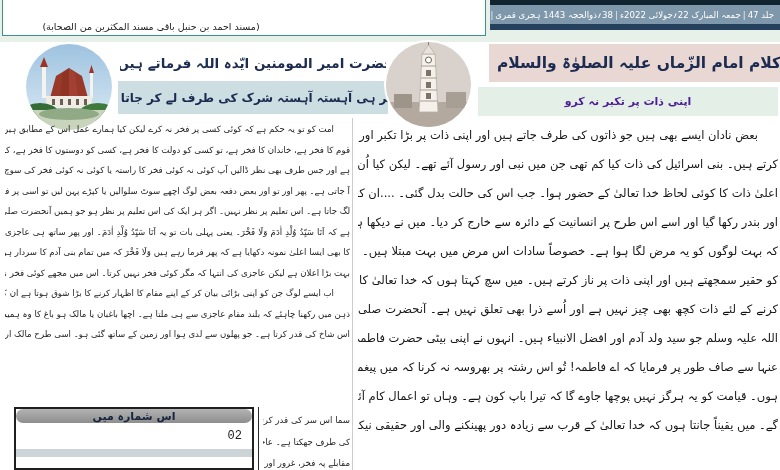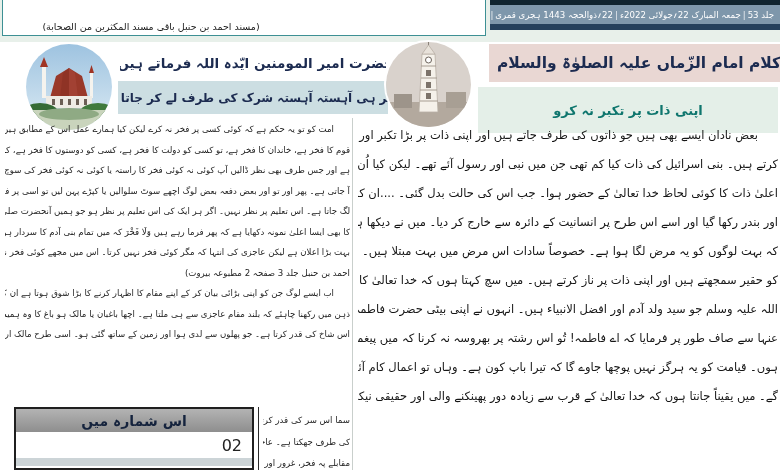--- a/index.html
+++ b/index.html
@@ -29,68 +29,68 @@
   
   #left-title{left:120px;top:47px;width:266px;height:31px;display:flex;align-items:center;justify-content:center;
     font-size:13.5px;font-weight:bold;color:#1c2b50;white-space:nowrap;overflow:hidden;}
   #left-subbar{left:118px;top:81px;width:270px;height:33px;background:#ccdee2;
     display:flex;align-items:center;justify-content:center;font-size:12px;font-weight:bold;color:#1c2b50;
     white-space:nowrap;overflow:hidden;}
   
   #right-titlebar{left:478px;top:44px;width:300px;height:38px;background:#e9d7d3;
     display:flex;align-items:center;justify-content:center;font-size:15.5px;font-weight:bold;color:#1c2b50;
     white-space:nowrap;overflow:hidden;margin-left:11px;}
-  #right-subbar{left:478px;top:87px;width:300px;height:46px;background:#e4efe8;
-    display:flex;align-items:center;justify-content:center;font-size:13px;font-weight:bold;color:#0f766e;
+  #right-subbar{left:478px;top:87px;width:300px;height:29px;background:#e4efe8;
+    display:flex;align-items:center;justify-content:center;font-size:11px;font-weight:bold;color:#4c1d95;
     white-space:nowrap;overflow:hidden;}
   
   #left-body{left:5px;top:116px;width:345px;height:292px;overflow:hidden;padding-top:3px;box-sizing:border-box;}
   #left-body .bl{height:20.5px;line-height:20.5px;font-size:8.6px;color:#1d1d1d;
     text-align:justify;text-align-last:justify;white-space:nowrap;overflow:hidden;}
   #left-body .bl.indent{padding-right:16px;}
   #left-body .bl.endline{text-align:right;text-align-last:right;}
   #right-body{left:358px;top:116px;width:420px;height:354px;overflow:hidden;padding-top:5px;box-sizing:border-box;}
   #right-body .bl{height:29px;line-height:29px;font-size:11.5px;color:#161616;
     text-align:justify;text-align-last:justify;white-space:nowrap;overflow:hidden;}
   #right-body .bl.indent{padding-right:20px;}
   
   #col-divider{left:352px;top:118px;width:1px;height:352px;background:#c9cfcc;}
   
   #issue-box{left:14px;top:407px;width:240px;height:63px;background:#ffffff;
     border:2px solid #1f1f1f;box-sizing:border-box;overflow:hidden;}
-  #issue-head{height:23px;background:linear-gradient(#b3b3b3,#8e8e8e);display:flex;align-items:center;justify-content:center;
-    font-size:14px;font-weight:bold;color:#15233d;}
+  #issue-head{height:14px;background:linear-gradient(#b3b3b3,#8e8e8e);display:flex;align-items:center;justify-content:center;
+    font-size:11px;font-weight:bold;color:#15233d;border-radius:11px;}
   .issue-row{height:26px;display:flex;align-items:center;justify-content:space-between;
     padding:0 10px;box-sizing:border-box;font-size:9px;color:#1b1b1b;background:#ffffff;white-space:nowrap;overflow:hidden;}
-  .issue-row .pg{font-size:16px;color:#222;}
+  .issue-row .pg{font-size:12px;color:#222;font-family:Liberation Mono, monospace;}
   #issue-row-2{height:8px;background:#ccd4d7;}
   #issue-rule{left:258px;top:407px;width:1px;height:63px;background:#2a2a2a;}
   #wrap-col{left:263px;top:410px;width:87px;height:60px;overflow:hidden;}
   #wrap-col .bl{height:21.5px;line-height:21.5px;font-size:8.6px;color:#1d1d1d;
     text-align:justify;text-align-last:justify;white-space:nowrap;overflow:hidden;}
 </style>
 </head>
 <body>
 
 <div id="page">
 
   <div class="abs" id="top-band"></div>
 
   <div class="abs" id="cite-box">
 
     <div id="cite-line">(مسند احمد بن حنبل باقی مسند المکثرین من الصحابة)</div>
   </div>
 
   <div class="abs" id="mast-dark"></div>
   <div class="abs" id="mast-bar">
-    <span>جلد 53</span>
+    <span>جلد 47</span>
     <span class="sep">|</span>
     <span>جمعہ المبارک 22؍جولائی 2022ء</span>
     <span class="sep">|</span>
-    <span>22؍ذوالحجہ 1443 ہجری قمری</span>
+    <span>38؍ذوالحجہ 1443 ہجری قمری</span>
     <span class="sep">|</span>
 
   </div>
   <div class="abs" id="mast-navy"></div>
 
   <div class="abs circle" id="mosque-circle">
     <svg width="86" height="86" viewBox="0 0 86 86">
       <defs>
         <linearGradient id="sky1" x1="0" y1="0" x2="0" y2="1">
           <stop offset="0" stop-color="#9ec3e0"></stop>
@@ -143,35 +143,36 @@
   <div class="abs" id="right-subbar">اپنی ذات پر تکبر نہ کرو</div>
 
   <div class="abs" id="col-divider"></div>
 
   <div class="abs" id="left-body">
     <div class="bl indent">امت کو تو یہ حکم ہے کہ کوئی کسی پر فخر نہ کرے لیکن کیا ہمارے عمل اس کے مطابق ہیں۔ کسی کو اپنی</div>
     <div class="bl">قوم کا فخر ہے، خاندان کا فخر ہے، تو کسی کو دولت کا فخر ہے، کسی کو دوستوں کا فخر ہے، کسی کو اولاد کا فخر</div>
     <div class="bl">ہے اور جس طرف بھی نظر ڈالیں آپ کوئی نہ کوئی فخر کا راستہ یا کوئی نہ کوئی فخر کی سوچ ہر ایک میں نظر</div>
     <div class="bl">آ جاتی ہے۔ پھر اور تو اور بعض دفعہ بعض لوگ اچھے سوٹ سلوالیں یا کپڑے پہن لیں تو اسی پر فخر ہونے</div>
     <div class="bl">لگ جاتا ہے۔ اس تعلیم پر نظر نہیں۔ اگر ہر ایک کی اس تعلیم پر نظر ہو جو ہمیں آنحضرت صلی اللہ علیہ وسلم نے دی تو</div>
+    <div class="bl">ہے کہ اَنَا سَیِّدُ وُلْدِ اٰدَمَ وَلَا فَخْرَ۔ یعنی پہلی بات تو یہ اَنَا سَیِّدُ وُلْدِ اٰدَمَ۔ اور پھر ساتھ ہی عاجزی</div>
     <div class="bl">کا بھی ایسا اعلیٰ نمونہ دکھایا ہے کہ پھر فرما رہے ہیں وَلَا فَخْرَ کہ میں تمام بنی آدم کا سردار ہوں اور یہ</div>
     <div class="bl">بہت بڑا اعلان ہے لیکن عاجزی کی انتہا کہ مگر کوئی فخر نہیں کرتا۔ اس میں مجھے کوئی فخر نہیں ہے۔ (مسند</div>
-    <div class="bl endline">احمد بن حنبل جلد 3 صفحہ 2 مطبوعہ بیروت)</div>
     <div class="bl indent">اب ایسے لوگ جن کو اپنی بڑائی بیان کر کے اپنے مقام کا اظہار کرنے کا بڑا شوق ہوتا ہے ان کو یہ</div>
     <div class="bl">ذہن میں رکھنا چاہئے کہ بلند مقام عاجزی سے ہی ملتا ہے۔ اچھا باغبان یا مالک ہو باغ کا وہ ہمیشہ درخت کی</div>
     <div class="bl">اس شاخ کی قدر کرتا ہے۔ جو پھلوں سے لدی ہوا اور زمین کے ساتھ گئی ہو۔ اسی طرح مالک ارض و</div>
   </div>
 
   <div class="abs" id="right-body">
     <div class="bl indent">بعض نادان ایسے بھی ہیں جو ذاتوں کی طرف جاتے ہیں اور اپنی ذات پر بڑا تکبر اور ناز</div>
     <div class="bl">کرتے ہیں۔ بنی اسرائیل کی ذات کیا کم تھی جن میں نبی اور رسول آئے تھے۔ لیکن کیا اُن کی اس</div>
     <div class="bl">اعلیٰ ذات کا کوئی لحاظ خدا تعالیٰ کے حضور ہوا۔ جب اس کی حالت بدل گئی۔ ....ان کا نام سؤر</div>
     <div class="bl">اور بندر رکھا گیا اور اسے اس طرح پر انسانیت کے دائرہ سے خارج کر دیا۔ میں نے دیکھا ہے</div>
     <div class="bl">کہ بہت لوگوں کو یہ مرض لگا ہوا ہے۔ خصوصاً سادات اس مرض میں بہت مبتلا ہیں۔ وہ دوسروں</div>
     <div class="bl">کو حقیر سمجھتے ہیں اور اپنی ذات پر ناز کرتے ہیں۔ میں سچ کہتا ہوں کہ خدا تعالیٰ کا قرب حاصل</div>
+    <div class="bl">کرنے کے لئے ذات کچھ بھی چیز نہیں ہے اور اُسے ذرا بھی تعلق نہیں ہے۔ آنحضرت صلی</div>
     <div class="bl">اللہ علیہ وسلم جو سید ولد آدم اور افضل الانبیاء ہیں۔ انہوں نے اپنی بیٹی حضرت فاطمہ رضی اللہ</div>
     <div class="bl">عنہا سے صاف طور پر فرمایا کہ اے فاطمہ! تُو اس رشتہ پر بھروسہ نہ کرنا کہ میں پیغمبر زادی</div>
     <div class="bl">ہوں۔ قیامت کو یہ ہرگز نہیں پوچھا جاوے گا کہ تیرا باپ کون ہے۔ وہاں تو اعمال کام آئیں</div>
     <div class="bl">گے۔ میں یقیناً جانتا ہوں کہ خدا تعالیٰ کے قرب سے زیادہ دور پھینکنے والی اور حقیقی نیکی کی طرف</div>
   </div>
 
   <div class="abs" id="issue-box">
     <div id="issue-head">اس شمارہ میں</div>
     <div class="issue-row">
       <span class="pg">02</span>

